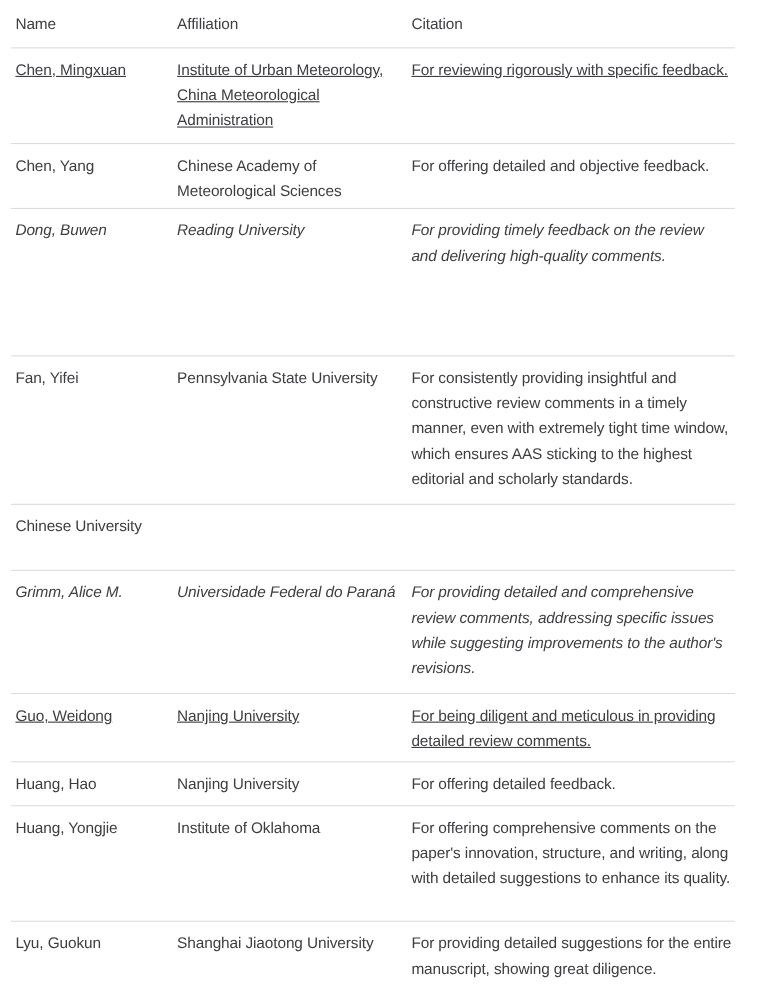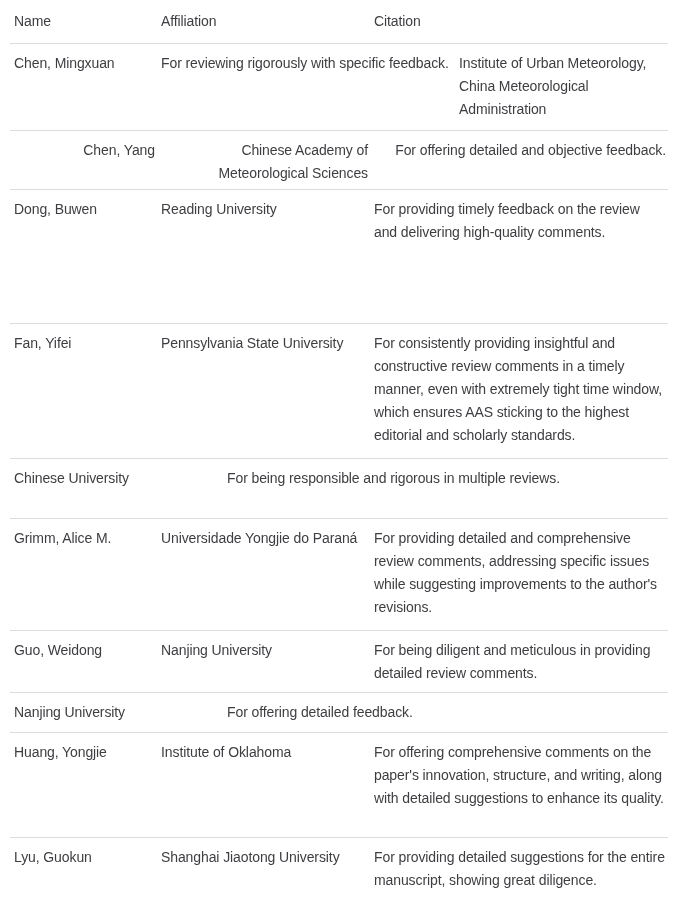--- a/index.html
+++ b/index.html
@@ -34,48 +34,48 @@
     letter-spacing: -0.1px;
   }
   .c-name { flex: 0 0 147px; width: 147px; }
   .c-aff  { flex: 0 0 213px; width: 213px; }
   .c-cit  { flex: 1 1 auto; }
   .thead .cell {
     padding-top: 10px;
     padding-bottom: 10px;
   }
   
-  .r0 { min-height: 87px; }
-  .r1 { min-height: 57px; text-align: right; }
-  .r2 { min-height: 134px; }  
+  .r0 { min-height: 87px; text-decoration: underline; }
+  .r1 { min-height: 57px; }
+  .r2 { min-height: 134px; font-style: italic; }  
   .r3 { min-height: 135px; justify-content: center; }
   .r4 { min-height: 60px; }
-  .r5 { min-height: 112px; }
-  .r6 { min-height: 62px; }
+  .r5 { min-height: 112px; font-style: italic; }
+  .r6 { min-height: 62px; text-decoration: underline; }
   .r7 { min-height: 40px; }
   .r8 { min-height: 105px; justify-content: space-between; }
   .r9 { min-height: 62px; }
 </style>
 </head>
 <body>
 
 <div class="table">
 
   <div class="thead row">
     <div class="cell c-name">Name</div>
     <div class="cell c-aff">Affiliation</div>
     <div class="cell c-cit">Citation</div>
   </div>
 
   <div class="tbody">
 
     <div class="row r0">
       <div class="cell c-name">Chen, Mingxuan</div>
+      <div class="cell c-aff">Institute of Urban Meteorology, China Meteorological Administration</div>
       <div class="cell c-cit">For reviewing rigorously with specific feedback.</div>
-      <div class="cell c-aff">Institute of Urban Meteorology, China Meteorological Administration</div>
     </div>
 
     <div class="row r1">
       <div class="cell c-name">Chen, Yang</div>
       <div class="cell c-aff">Chinese Academy of Meteorological Sciences</div>
       <div class="cell c-cit">For offering detailed and objective feedback.</div>
     </div>
 
     <div class="row r2">
       <div class="cell c-name">Dong, Buwen</div>
@@ -84,36 +84,36 @@
     </div>
 
     <div class="row r3">
       <div class="cell c-name">Fan, Yifei</div>
       <div class="cell c-aff">Pennsylvania State University</div>
       <div class="cell c-cit">For consistently providing insightful and constructive review comments in a timely manner, even with extremely tight time window, which ensures AAS sticking to the highest editorial and scholarly standards.</div>
     </div>
 
     <div class="row r4">
       <div class="cell c-aff">Chinese University</div>
-      <div class="cell c-cit">For being responsible and rigorous in multiple reviews.</div>
     </div>
 
     <div class="row r5">
       <div class="cell c-name">Grimm, Alice M.</div>
-      <div class="cell c-aff">Universidade Yongjie do Paraná</div>
+      <div class="cell c-aff">Universidade Federal do Paraná</div>
       <div class="cell c-cit">For providing detailed and comprehensive review comments, addressing specific issues while suggesting improvements to the author's revisions.</div>
     </div>
 
     <div class="row r6">
       <div class="cell c-name">Guo, Weidong</div>
       <div class="cell c-aff">Nanjing University</div>
       <div class="cell c-cit">For being diligent and meticulous in providing detailed review comments.</div>
     </div>
 
     <div class="row r7">
+      <div class="cell c-name">Huang, Hao</div>
       <div class="cell c-aff">Nanjing University</div>
       <div class="cell c-cit">For offering detailed feedback.</div>
     </div>
 
     <div class="row r8">
       <div class="cell c-name">Huang, Yongjie</div>
       <div class="cell c-aff">Institute of Oklahoma</div>
       <div class="cell c-cit">For offering comprehensive comments on the paper's innovation, structure, and writing, along with detailed suggestions to enhance its quality.</div>
     </div>
 

